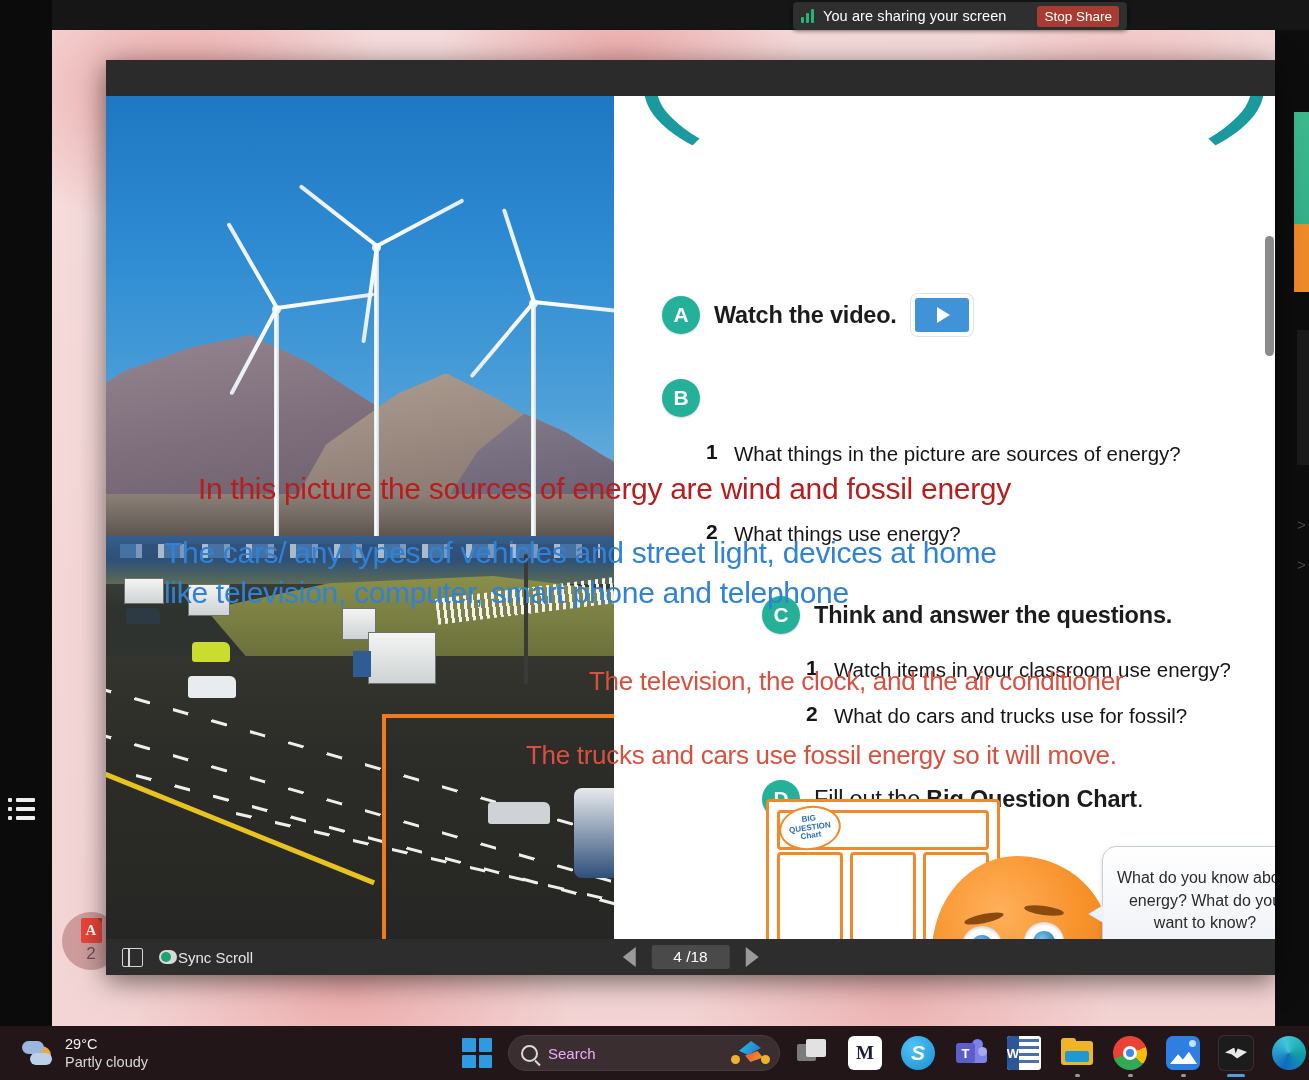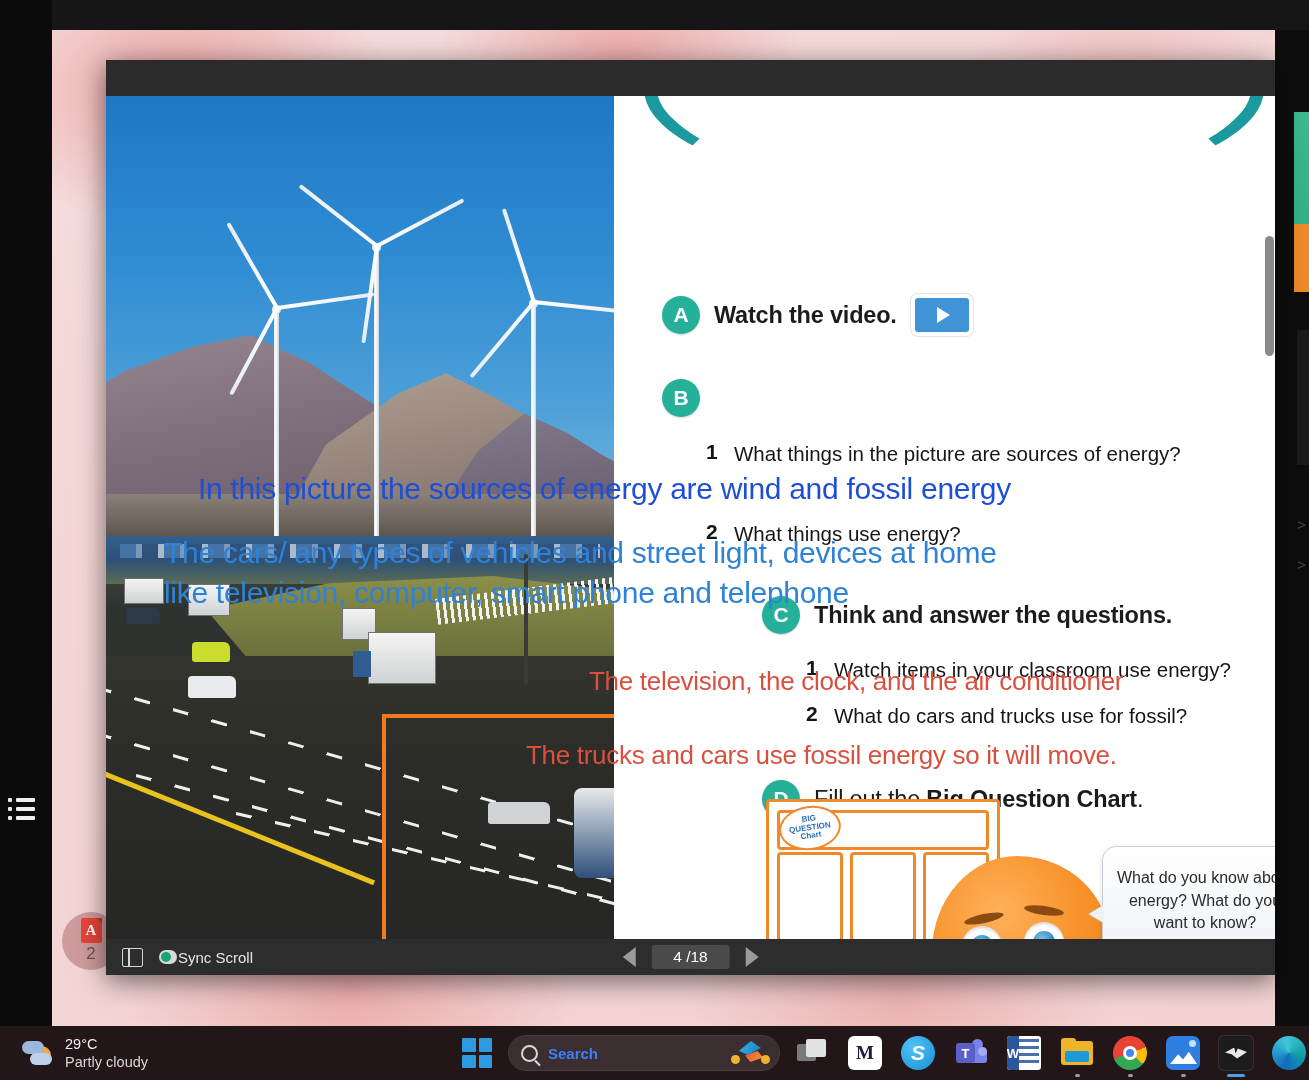--- a/index.html
+++ b/index.html
@@ -318,21 +318,21 @@
     border-width: 9px 15px 9px 0; border-style: solid;
     border-color: transparent #eef1f6 transparent transparent;
     filter: drop-shadow(-1px 0 0 #c7ced8);
   }
 
   
   .annot {
     position: absolute; white-space: nowrap; font-weight: normal; z-index: 20;
     font-family: "Liberation Sans", sans-serif; letter-spacing: -.3px;
   }
-  .annot.orange { color: #1d4ed8; }
+  .annot.orange { color: #b91c1c; }
   .annot.blue   { color: #2f82d6; }
   .annot.red    { color: #d9503f; }
 
   
   .pdf-toolbar {
     position: absolute; left: 0; top: 879px; width: 1169px; height: 36px;
     background: #2d2d2d; display: flex; align-items: center; padding: 0 16px;
     box-sizing: border-box;
   }
   .panel-icon {
@@ -402,21 +402,21 @@
     box-sizing: border-box; gap: 10px; cursor: text; position: relative; overflow: hidden;
   }
   .search-glyph {
     width: 13px; height: 13px; border: 2px solid #d9d9d9; border-radius: 50%;
     position: relative; flex: 0 0 auto;
   }
   .search-glyph::after {
     content: ""; position: absolute; right: -5px; bottom: -4px; width: 7px; height: 2px;
     background: #d9d9d9; transform: rotate(45deg);
   }
-  .search-ph { color: #3b82f6; font-size: 15px; font-weight: bold; }
+  .search-ph { color: #f0abfc; font-size: 15px; }
   .bird {
     position: absolute; right: 8px; top: 5px; width: 42px; height: 26px;
   }
   .bird .wing {
     position: absolute; left: 10px; top: 0; width: 22px; height: 14px;
     background: linear-gradient(120deg, #29b6e8 10%, #1f7fc4 90%);
     clip-path: polygon(0 70%, 55% 0, 100% 50%, 40% 100%);
   }
   .bird .body {
     position: absolute; left: 16px; top: 10px; width: 18px; height: 11px;
@@ -524,20 +524,29 @@
         <div class="dot"></div>
         <div class="bar"></div>
       </div>
   </div>
 
   <div class="pdf-dock">
     <div class="badge">A</div>
     <div class="count">2</div>
   </div>
 
+  <div class="share-pill">
+    <span class="bars-icon">
+      <i></i>
+        <i></i>
+        <i></i>
+    </span>
+    <span class="share-text">You are sharing your screen</span>
+    <span class="stop-share">Stop Share</span>
+  </div>
 
   <div class="pdf-window">
 
 
     <div class="page-area">
 
       <div class="photo-col">
         <div class="sky"></div>
         <div class="mountain-a"></div>
         <div class="mountain-b"></div>

